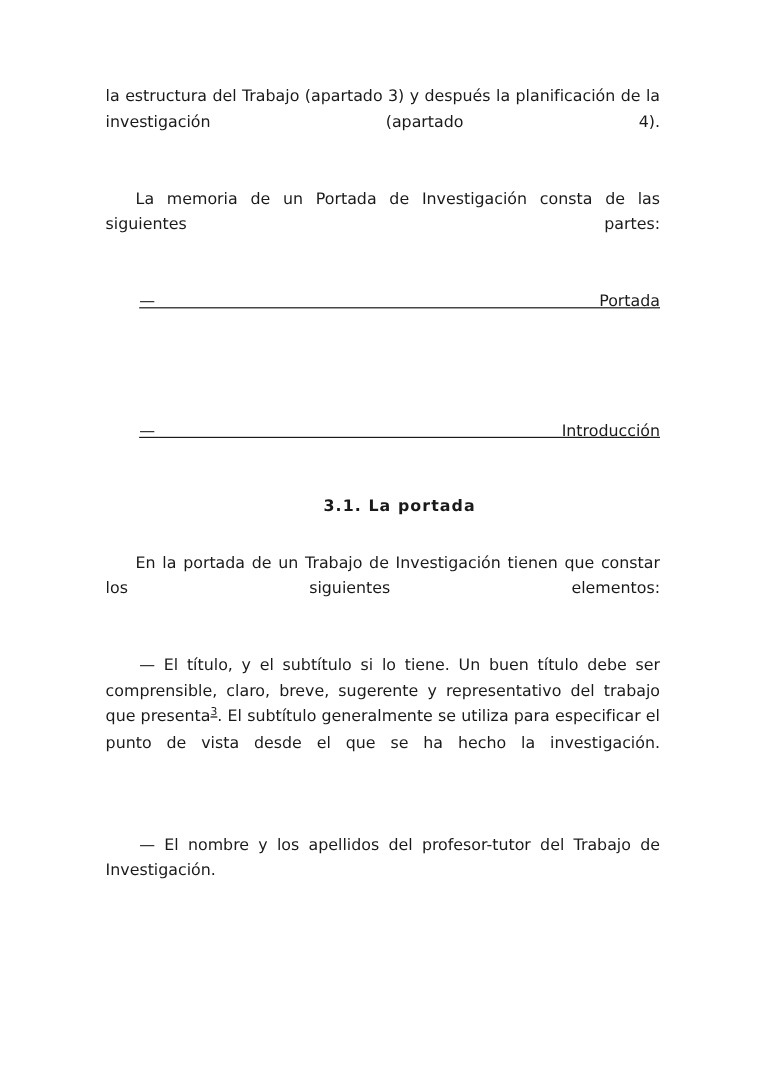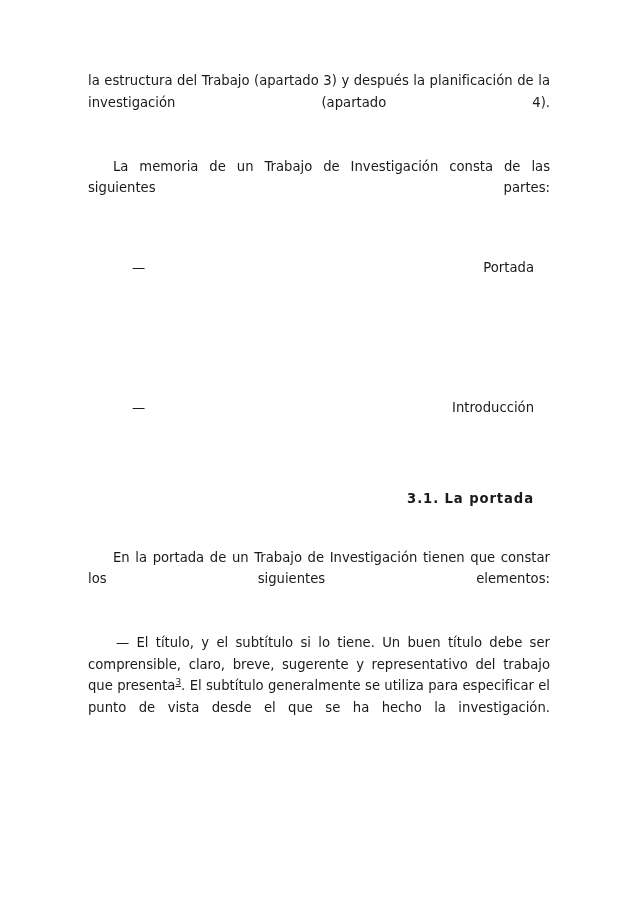--- a/index.html
+++ b/index.html
@@ -54,25 +54,26 @@
     width: 100%;
   }
 
   
   .gap-para  { height: 21px; }
   .gap-item  { height: 13px; }
   .gap-head  { height: 16px; }
 
   
   .dash-item {
-    margin: 16px;
+    margin: 0;
     padding-left: 28px;
     text-align: justify;
     text-justify: inter-word;
     text-indent: 0;
+    text-decoration: underline;
   }
   .dash-item::after {
     content: "";
     display: inline-block;
     width: 100%;
   }
 
   
   .dash-item-hang {
     margin: 0;
@@ -82,46 +83,46 @@
     text-justify: inter-word;
   }
   .dash-item-hang::after {
     content: "";
     display: inline-block;
     width: 100%;
   }
 
   
   .heading {
-    margin: 16px;
+    margin: 4px;
     padding-left: 28px;
     font-weight: bold;
     letter-spacing: 0.9px;
-    text-align: right;
+    text-align: center;
   }
 
   
   .footnote-ref {
     font-size: 0.68em;
     vertical-align: super;
     line-height: 0;
     text-decoration: underline;
   }
 </style>
 </head>
 <body>
 
 <div class="page">
   <div class="content">
 
     <p class="para-plain">la estructura del Trabajo (apartado 3) y después la planificación de la investigación (apartado 4).</p>
 
     <div class="gap-para"></div>
 
-    <p class="para-indent">La memoria de un Trabajo de Investigación consta de las siguientes partes:</p>
+    <p class="para-indent">La memoria de un Portada de Investigación consta de las siguientes partes:</p>
 
     <div class="gap-para"></div>
 
     <p class="dash-item">— Portada</p>
 
     <div class="gap-item"></div>
 
 
     <div class="gap-item"></div>
 

